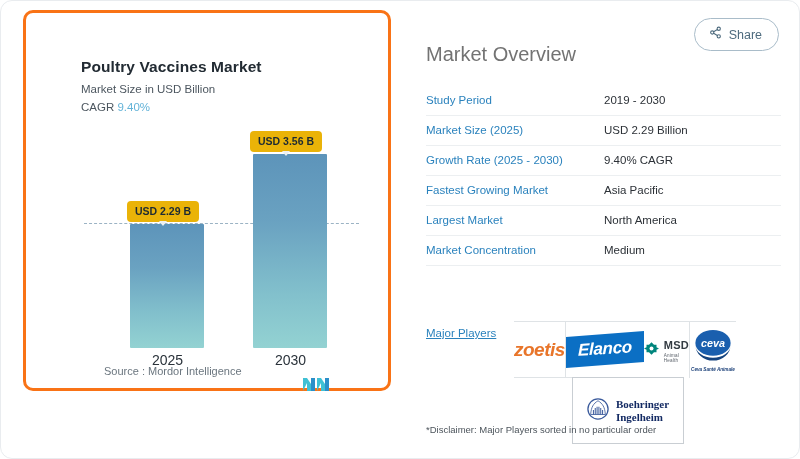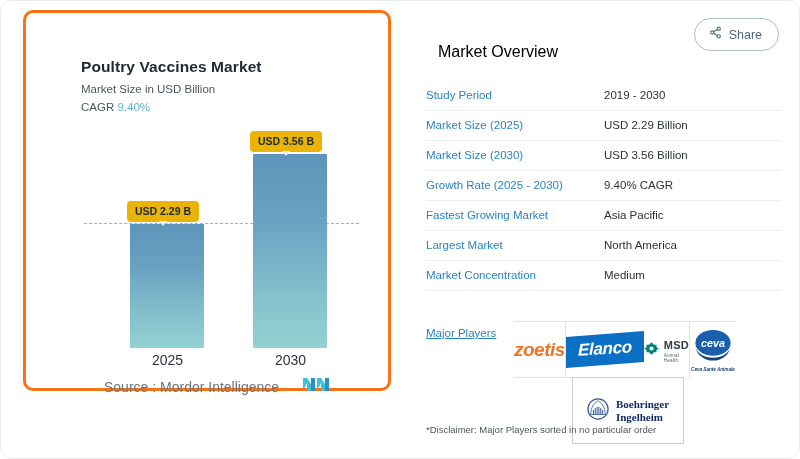--- a/index.html
+++ b/index.html
@@ -50,34 +50,34 @@
     width:0;height:0;border-left:4px solid transparent;border-right:4px solid transparent;
     border-top:5px solid #eef1f1;
   }
   .dl1{left:101px;top:188px;}
   .dl2{left:224px;top:118px;}
 
   .xlab{position:absolute;font-size:14px;color:#2a323a;}
   .xl1{left:126px;top:339px;}
   .xl2{left:249px;top:339px;}
 
-  .source{position:absolute;left:78px;top:366px;font-size:14px;color:#6b767f;}
+  .source{position:absolute;left:78px;top:352px;font-size:11px;color:#6b767f;}
   .mi-logo{position:absolute;left:277px;top:364px;width:26px;height:15px;}
 
   
   .share-btn{
     position:absolute;right:20px;top:17px;
     display:flex;align-items:flex-end;gap:7px;
     padding:7px 16px 8px 14px;border:1px solid #a9bcc9;border-radius:18px;
     background:#ffffff;color:#4e6b7e;font-size:12.5px;cursor:pointer;
   }
 
   
   .panel{position:absolute;left:425px;top:42px;width:355px;}
-  .panel-title{font-size:16px;color:#000000;margin-bottom:20px;margin-left:12px;}
+  .panel-title{font-size:20px;color:#737373;margin-bottom:20px;}
   .kv-table{width:355px;border-collapse:collapse;}
   .kv-table tr{border-bottom:1px solid #eceff1;}
   .kv-table td{padding:8px 0 9px;vertical-align:middle;}
   .kv-key{font-size:11.5px;color:#2a82bd;width:178px;}
   .kv-val{font-size:11.5px;color:#2c3137;}
 
   .players-row{position:absolute;left:0;top:281px;width:355px;}
   .players-label{position:absolute;left:0;top:3px;font-size:11.5px;color:#2a82bd;text-decoration:underline;}
 
   .logo-grid{
@@ -176,24 +176,20 @@
 
     <table class="kv-table">
       <tbody>
         <tr>
           <td class="kv-key">Study Period</td>
           <td class="kv-val">2019 - 2030</td>
         </tr>
         <tr>
           <td class="kv-key">Market Size (2025)</td>
           <td class="kv-val">USD 2.29 Billion</td>
-        </tr>
-        <tr>
-          <td class="kv-key">Market Size (2030)</td>
-          <td class="kv-val">USD 3.56 Billion</td>
         </tr>
         <tr>
           <td class="kv-key">Growth Rate (2025 - 2030)</td>
           <td class="kv-val">9.40% CAGR</td>
         </tr>
         <tr>
           <td class="kv-key">Fastest Growing Market</td>
           <td class="kv-val">Asia Pacific</td>
         </tr>
         <tr>

